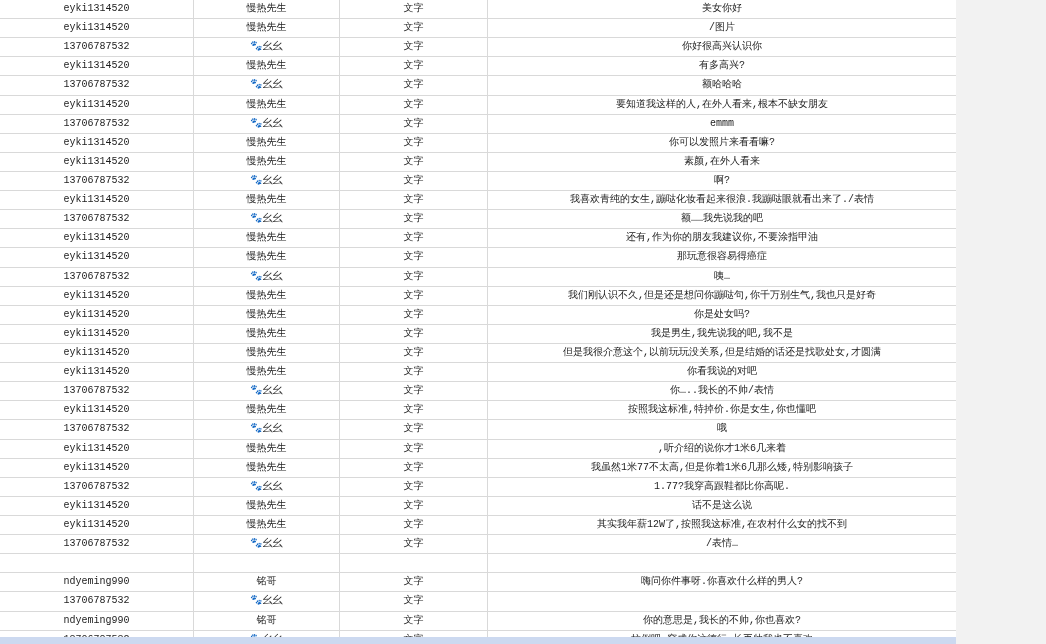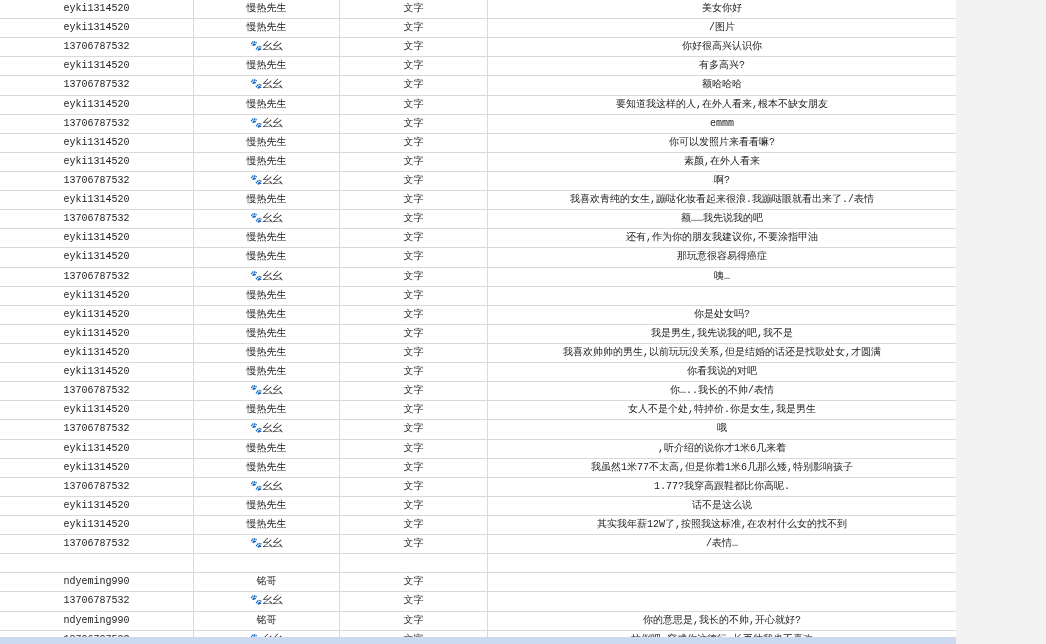--- a/index.html
+++ b/index.html
@@ -147,62 +147,63 @@
     <div class="cell c-account">13706787532</div>
     <div class="cell c-nick">🐾幺幺</div>
     <div class="cell c-type">文字</div>
     <div class="cell c-msg">咦…</div>
   </div>
 
   <div class="row">
     <div class="cell c-account">eyki1314520</div>
     <div class="cell c-nick">慢热先生</div>
     <div class="cell c-type">文字</div>
+    <div class="cell c-msg">我们刚认识不久,但是还是想问你蹦哒句,你千万别生气,我也只是好奇</div>
   </div>
 
   <div class="row">
     <div class="cell c-account">eyki1314520</div>
     <div class="cell c-nick">慢热先生</div>
     <div class="cell c-type">文字</div>
     <div class="cell c-msg">你是处女吗?</div>
   </div>
 
   <div class="row">
     <div class="cell c-account">eyki1314520</div>
     <div class="cell c-nick">慢热先生</div>
     <div class="cell c-type">文字</div>
     <div class="cell c-msg">我是男生,我先说我的吧,我不是</div>
   </div>
 
   <div class="row">
     <div class="cell c-account">eyki1314520</div>
     <div class="cell c-nick">慢热先生</div>
     <div class="cell c-type">文字</div>
-    <div class="cell c-msg">我喜欢帅帅的男生,以前玩玩没关系,但是结婚的话还是找歌处女,才圆满</div>
+    <div class="cell c-msg">但是我很介意这个,以前玩玩没关系,但是结婚的话还是找歌处女,才圆满</div>
   </div>
 
   <div class="row">
     <div class="cell c-account">eyki1314520</div>
     <div class="cell c-nick">慢热先生</div>
     <div class="cell c-type">文字</div>
     <div class="cell c-msg">你看我说的对吧</div>
   </div>
 
   <div class="row">
     <div class="cell c-account">13706787532</div>
     <div class="cell c-nick">🐾幺幺</div>
     <div class="cell c-type">文字</div>
     <div class="cell c-msg">你…..我长的不帅/表情</div>
   </div>
 
   <div class="row">
     <div class="cell c-account">eyki1314520</div>
     <div class="cell c-nick">慢热先生</div>
     <div class="cell c-type">文字</div>
-    <div class="cell c-msg">女人不是个处,特掉价.你是女生,我是男生</div>
+    <div class="cell c-msg">按照我这标准,特掉价.你是女生,你也懂吧</div>
   </div>
 
   <div class="row">
     <div class="cell c-account">13706787532</div>
     <div class="cell c-nick">🐾幺幺</div>
     <div class="cell c-type">文字</div>
     <div class="cell c-msg">哦</div>
   </div>
 
   <div class="row">
@@ -251,33 +252,34 @@
     <div class="cell c-account"></div>
     <div class="cell c-nick"></div>
     <div class="cell c-type"></div>
     <div class="cell c-msg"></div>
   </div>
 
   <div class="row">
     <div class="cell c-account">ndyeming990</div>
     <div class="cell c-nick">铭哥</div>
     <div class="cell c-type">文字</div>
+    <div class="cell c-msg">嗨问你件事呀.你喜欢什么样的男人?</div>
   </div>
 
   <div class="row">
     <div class="cell c-account">13706787532</div>
     <div class="cell c-nick">🐾幺幺</div>
     <div class="cell c-type">文字</div>
   </div>
 
   <div class="row">
     <div class="cell c-account">ndyeming990</div>
     <div class="cell c-nick">铭哥</div>
     <div class="cell c-type">文字</div>
-    <div class="cell c-msg">你的意思是,我长的不帅,开心就好?</div>
+    <div class="cell c-msg">你的意思是,我长的不帅,你也喜欢?</div>
   </div>
 
   <div class="row">
     <div class="cell c-account">13706787532</div>
     <div class="cell c-nick">🐾幺幺</div>
     <div class="cell c-type">文字</div>
     <div class="cell c-msg">拉倒吧,穿成你这德行,长再帅我也不喜欢</div>
   </div>
 </div>
   <div class="bottom-bar" style="background: rgb(204, 217, 240);"></div>

